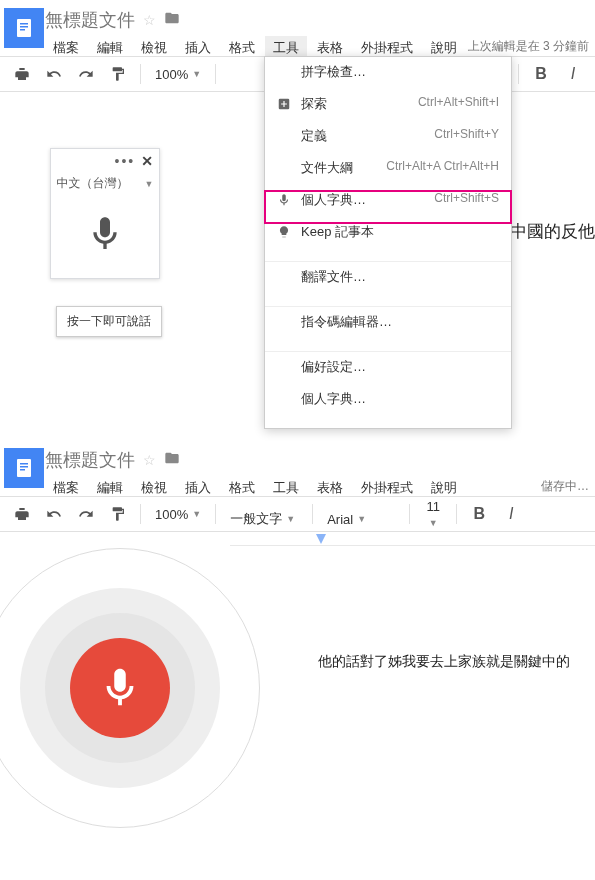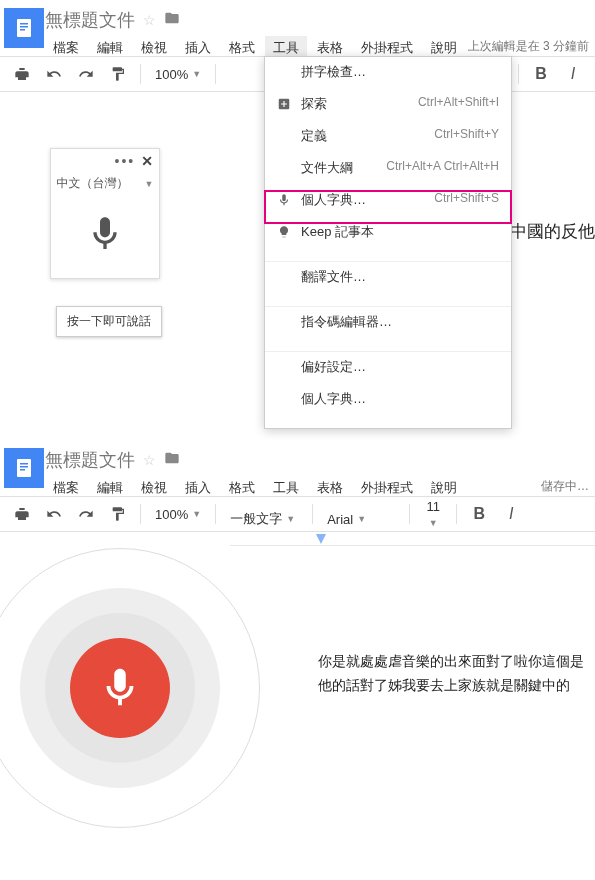--- a/index.html
+++ b/index.html
@@ -299,15 +299,14 @@
   <div class="ring r2"></div>
   <div class="ring r3"></div>
   <div class="mic-circle">
     <svg viewBox="0 0 24 24" fill="#fff">
         <path d="M12 14c1.66 0 3-1.34 3-3V5c0-1.66-1.34-3-3-3S9 3.34 9 5v6c0 1.66 1.34 3 3 3zm5-3c0 2.76-2.24 5-5 5s-5-2.24-5-5H5c0 3.53 2.61 6.43 6 6.92V21h2v-3.08c3.39-.49 6-3.39 6-6.92h-2z"></path>
       </svg>
   </div>
 </div>
 
 <div class="bottom-doc">
-  <div>你是就處處虐音樂的出來面對了啦你這個是</div>
   <div>他的話對了姊我要去上家族就是關鍵中的</div>
 </div>
 
 </body></html>

